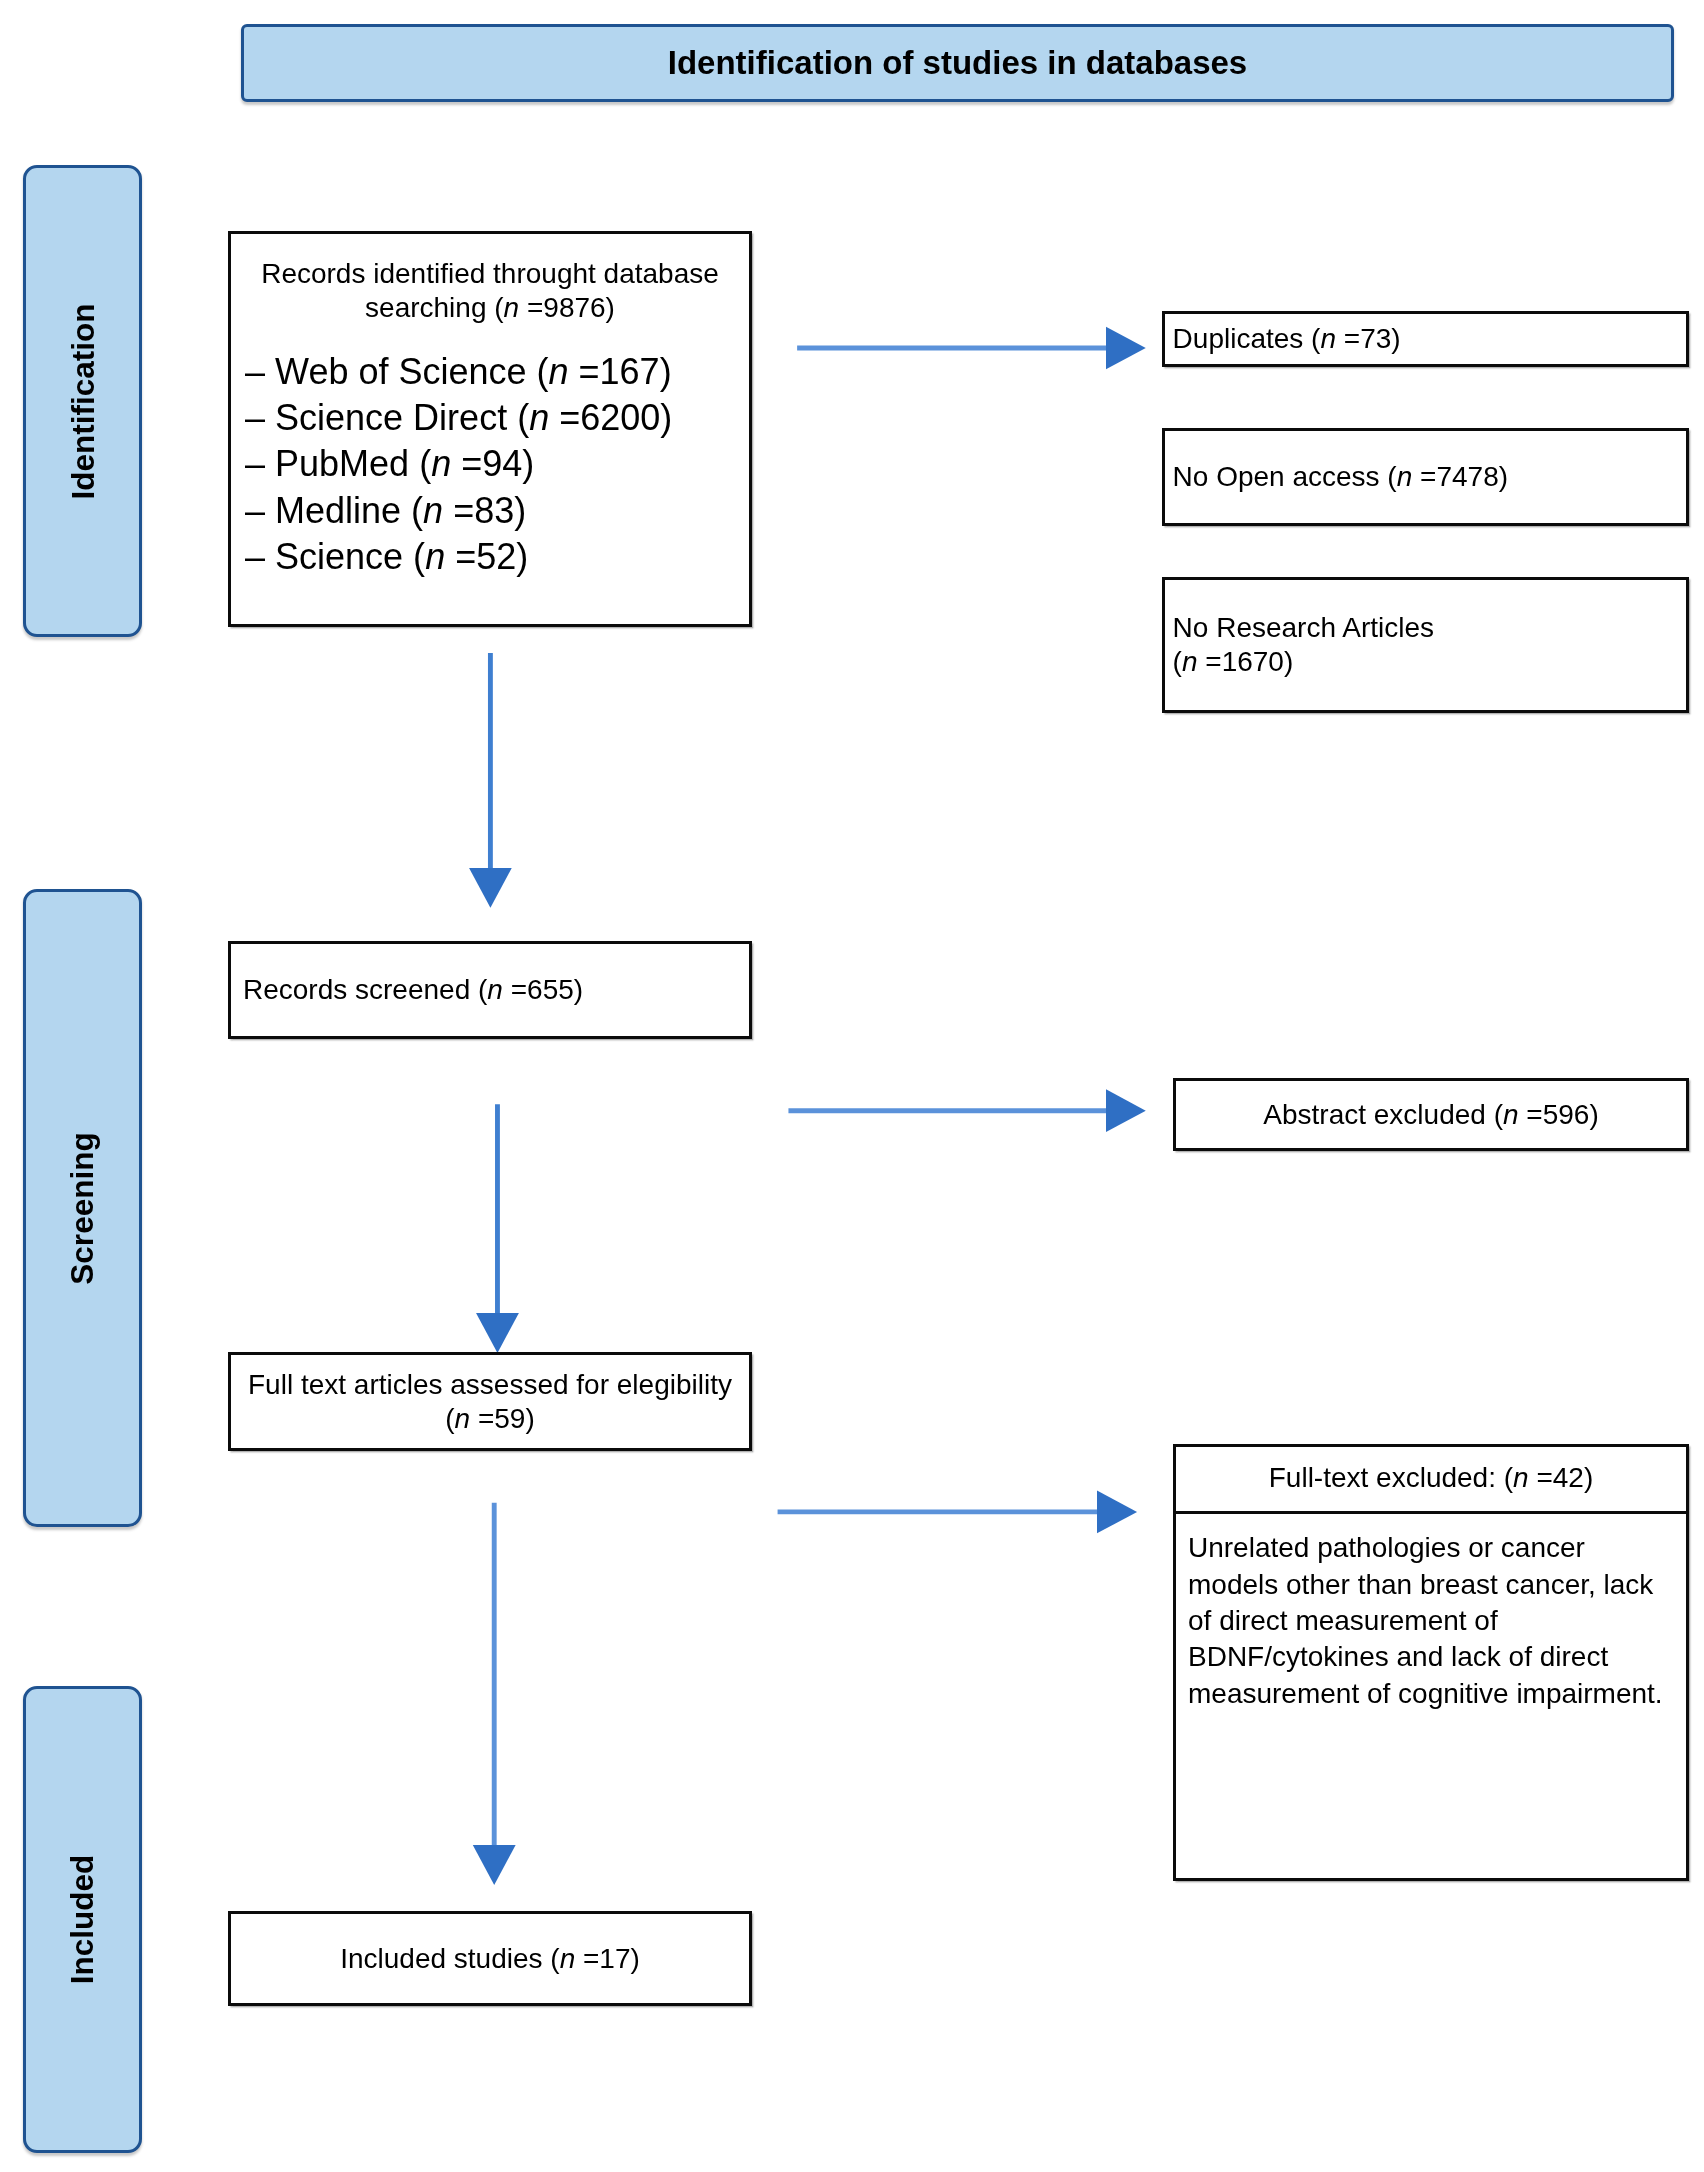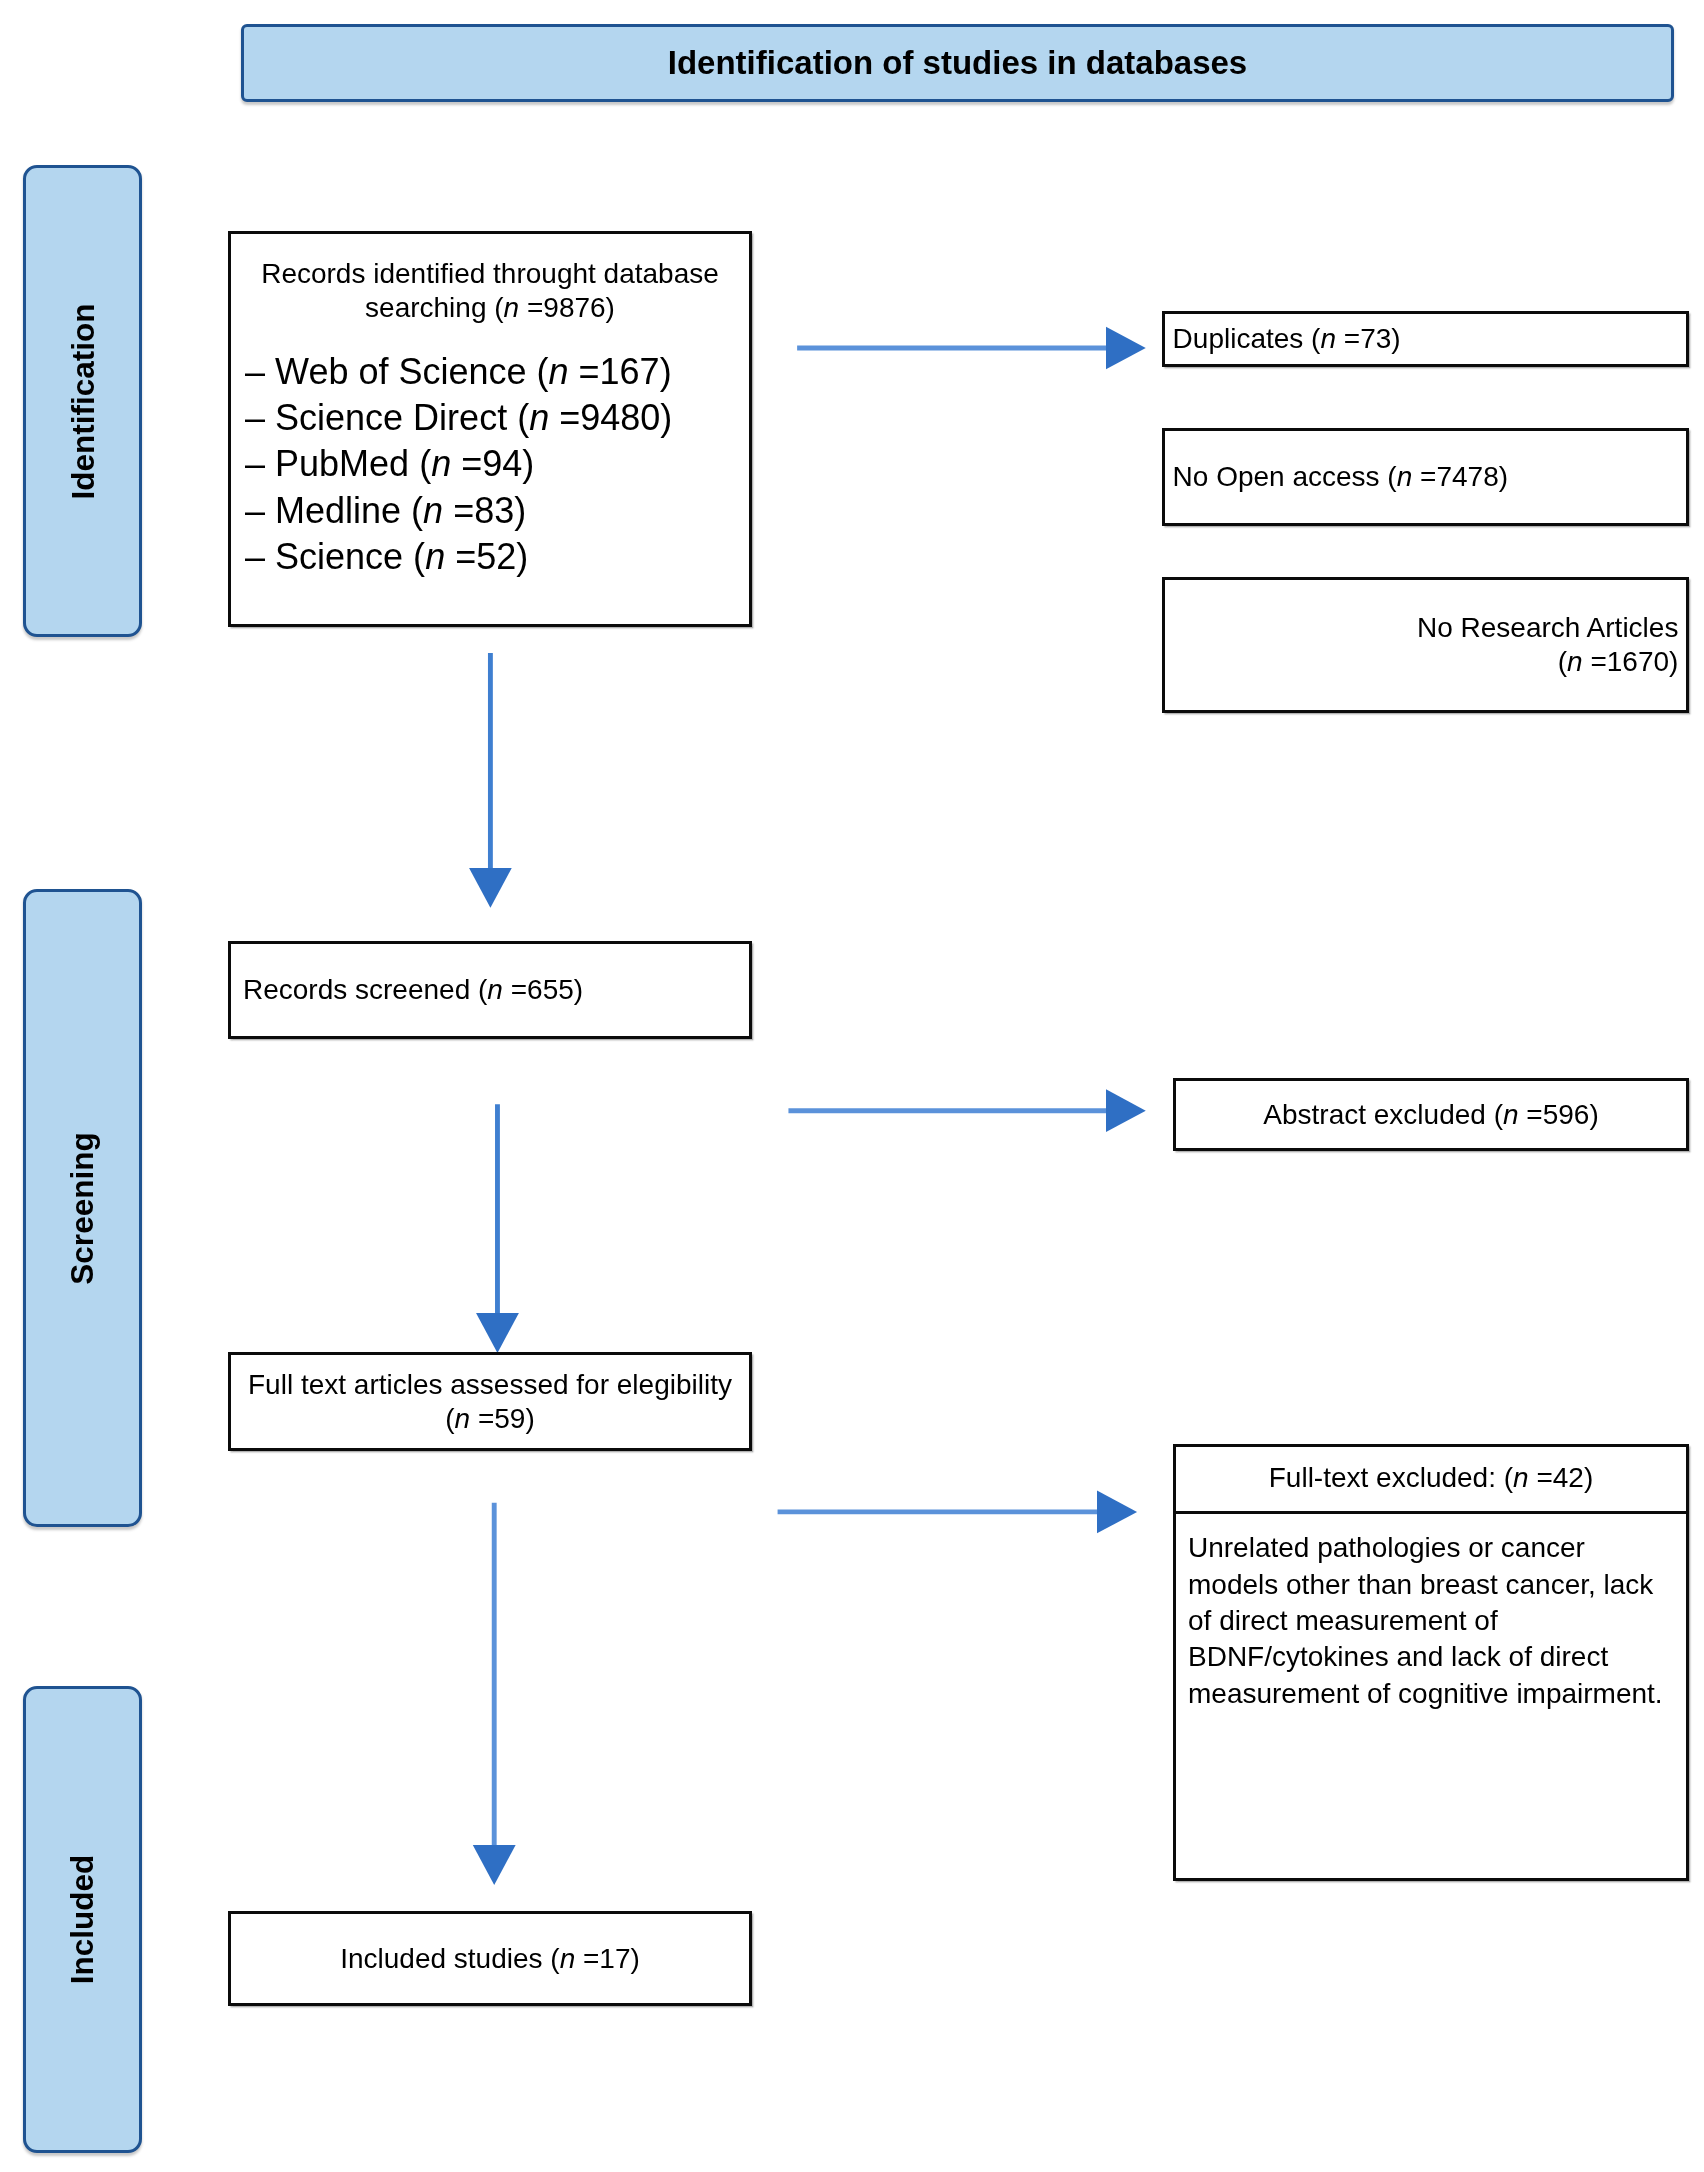--- a/index.html
+++ b/index.html
@@ -177,21 +177,21 @@
     <span class="stage-label">Included</span>
   </div>
 
   <div class="fbox" style="left:228px; top:231px; width:524px; height:396px;">
     <div class="fbox-inner left" style="padding:23px 14px 11px 14px;">
       <div class="lead-line">
         <span>Records identified throught database searching (</span><span class="italic-n">n</span><span> =9876)</span>
       </div>
       <ul class="sourcelist">
         <li><span>–</span> <span>Web of Science (</span><span class="italic-n">n</span><span> =167)</span></li>
-        <li><span>–</span> <span>Science Direct (</span><span class="italic-n">n</span><span> =9480)</span></li>
+        <li><span>–</span> <span>Science Direct (</span><span class="italic-n">n</span><span> =6200)</span></li>
         <li><span>–</span> <span>PubMed (</span><span class="italic-n">n</span><span> =94)</span></li>
         <li><span>–</span> <span>Medline (</span><span class="italic-n">n</span><span> =83)</span></li>
         <li><span>–</span> <span>Science (</span><span class="italic-n">n</span><span> =52)</span></li>
       </ul>
     </div>
   </div>
 
   <div class="fbox" style="left:228px; top:941px; width:524px; height:98px;">
     <div class="fbox-inner left vcent">
       <div>
@@ -226,21 +226,21 @@
 
   <div class="fbox" style="left:1162px; top:428px; width:527px; height:98px;">
     <div class="fbox-inner left vcent" style="padding:3.3px 7.6px;">
       <div>
         <span>No Open access (</span><span class="italic-n">n</span><span> =7478)</span>
       </div>
     </div>
   </div>
 
   <div class="fbox" style="left:1162px; top:577px; width:527px; height:136px;">
-    <div class="fbox-inner left vcent" style="padding:3.3px 7.6px;text-align:right;">
+    <div class="fbox-inner left vcent" style="padding:3.3px 7.6px;">
       <div>No Research Articles</div>
       <div>
         <span>(</span><span class="italic-n">n</span><span> =1670)</span>
       </div>
     </div>
   </div>
 
   <div class="fbox" style="left:1173px; top:1078px; width:516px; height:73px;">
     <div class="fbox-inner center vcent" style="padding:3.3px 7.6px;">
       <div>

